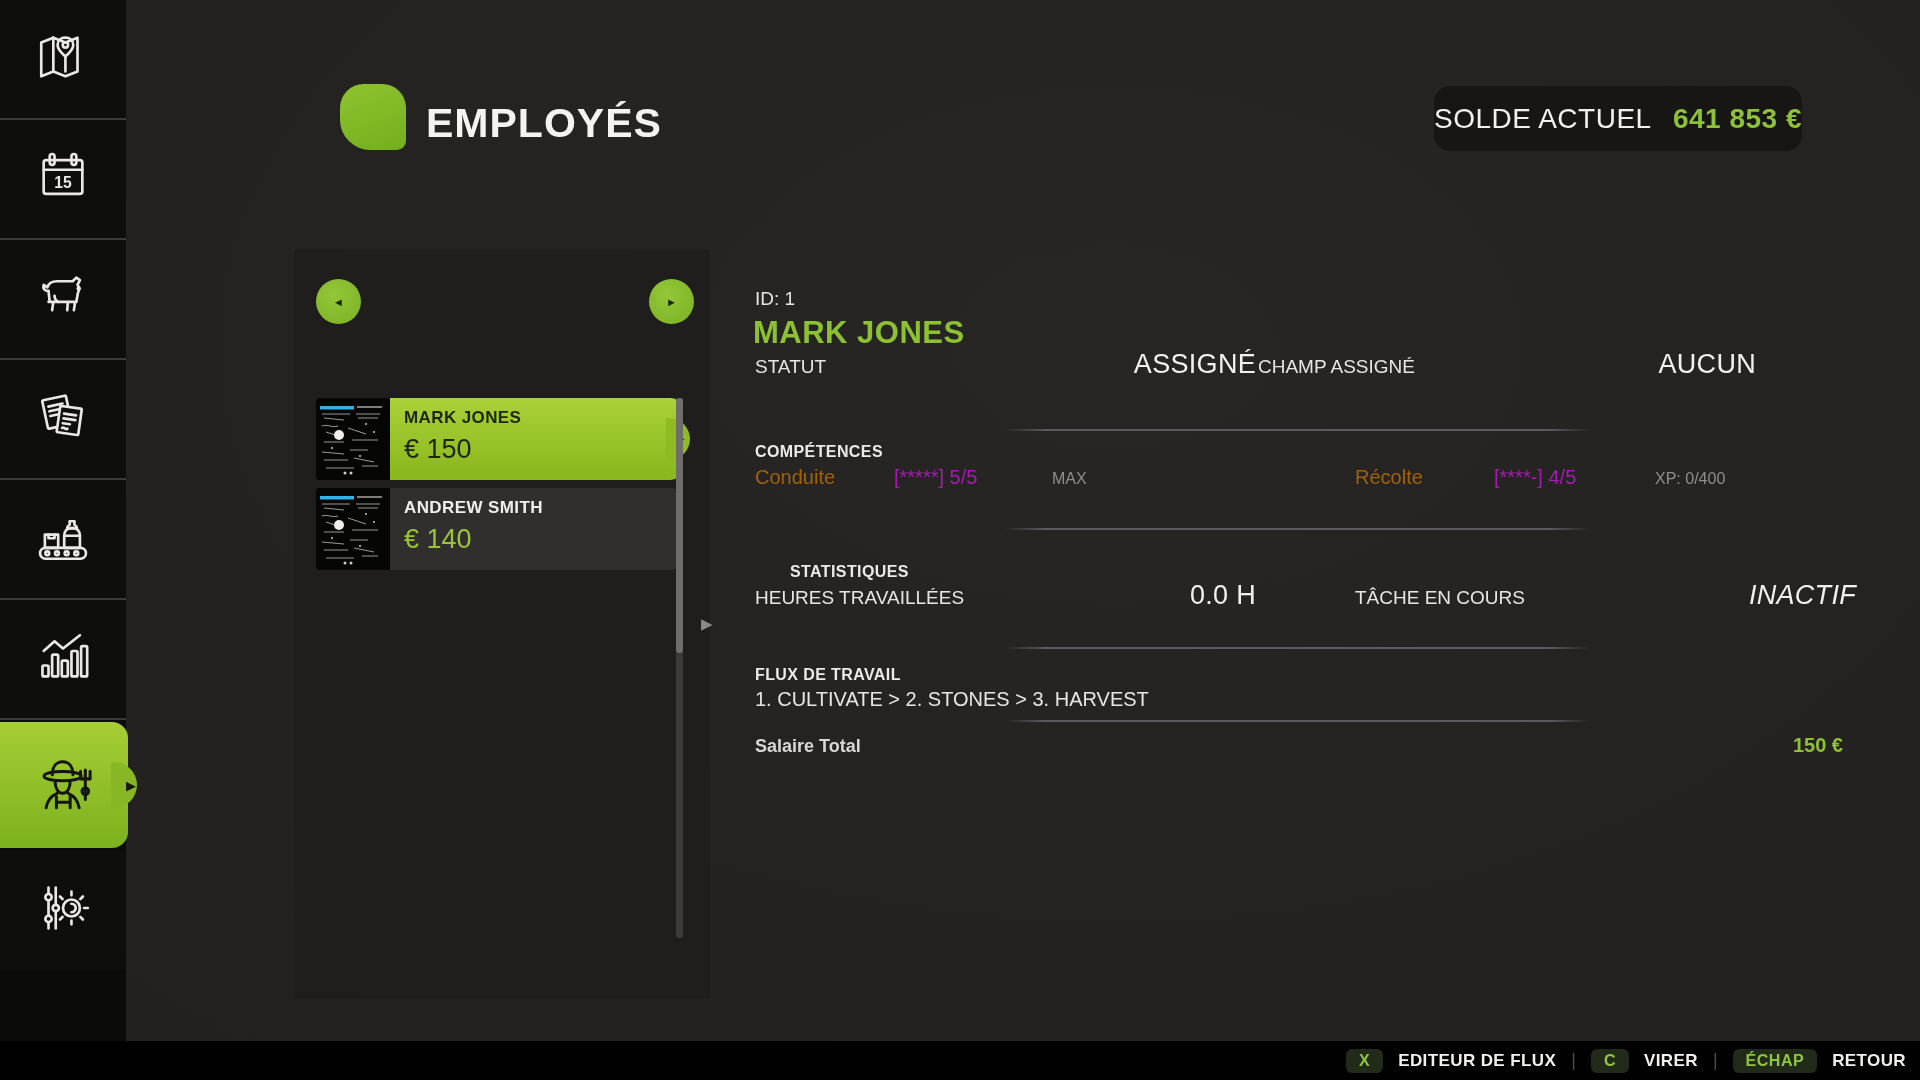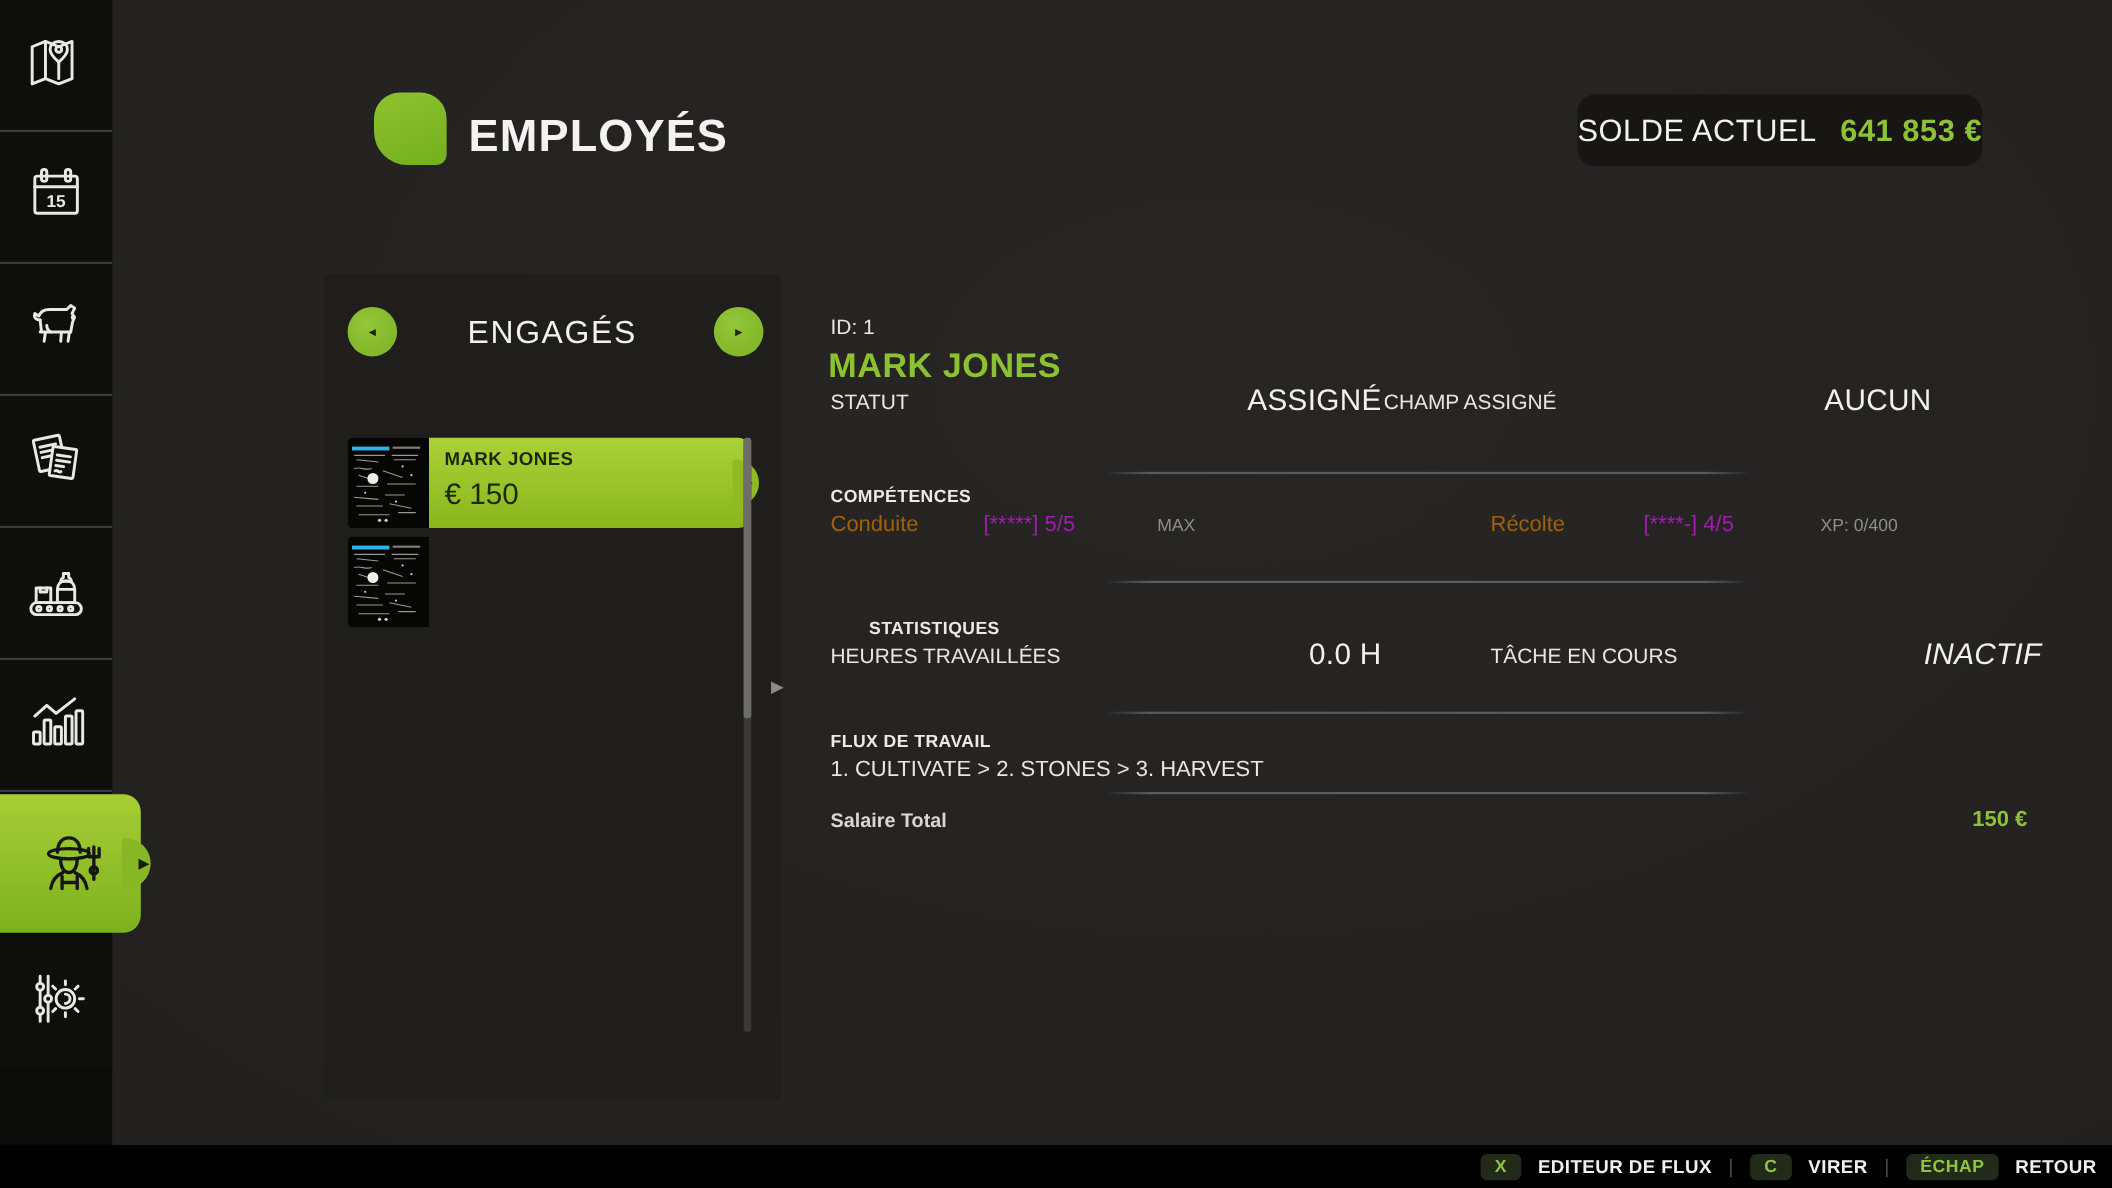--- a/index.html
+++ b/index.html
@@ -6,21 +6,21 @@
   html,body { width:1920px; height:1080px; }
   body {
     position:relative; overflow:hidden;
     background: radial-gradient(1400px 900px at 58% 32%, #282625, #232120);
     font-family:"Liberation Sans", sans-serif;
     color:#efedea;
   }
   .abs { position:absolute; }
 
   
-  .sidebar { position:absolute; left:0; top:0; width:102px; height:1041px; background:#0b0b0a; }
+  .sidebar { position:absolute; left:0; top:0; width:126px; height:1041px; background:#0b0b0a; }
   .tile {
     height:120px; display:flex; align-items:center; justify-content:center;
     background:#0e0e0d; border-bottom:2px solid #3b3b3a; position:relative;
   }
   .tile svg { width:58px; height:58px; }
   .tile.active {
     height:126px; border-bottom:none; margin:2px 0;
     background:linear-gradient(180deg,#a7cd34,#7cb21e);
     border-radius:0 16px 16px 0; width:128px;
   }
@@ -251,21 +251,20 @@
 <div class="abs balance-pill">
   <span class="lbl">SOLDE ACTUEL</span>
   <span class="val">641 853 €</span>
 </div>
 
 <section class="abs panel">
   <div class="panel-head">
     <div class="nav-btn prev">
       <span>◄</span>
     </div>
-    <div class="panel-title">ENGAGÉS</div>
     <div class="nav-btn next">
       <span>►</span>
     </div>
   </div>
 
   <div class="rows">
 
     <div class="row selected">
       <div class="thumb">
         <svg viewBox="0 0 74 82" width="74" height="82">
@@ -307,20 +306,24 @@
           <g fill="#cccbc9">
               <circle cx="50" cy="26" r="1"></circle>
               <circle cx="58" cy="34" r="1"></circle>
               <circle cx="16" cy="50" r="1"></circle>
               <circle cx="44" cy="58" r="1"></circle>
               <circle cx="29" cy="75" r="1.5"></circle>
               <circle cx="35" cy="75" r="1.5"></circle>
             </g>
         </svg>
       </div>
+      <div class="row-body">
+        <div class="nm">ANDREW SMITH</div>
+        <div class="wg">€ 140</div>
+      </div>
     </div>
   </div>
 
   <div class="vscroll">
     <div class="thumb-bar"></div>
   </div>
 </section>
 
 <span class="abs panel-edge-arrow">▶</span>
 

